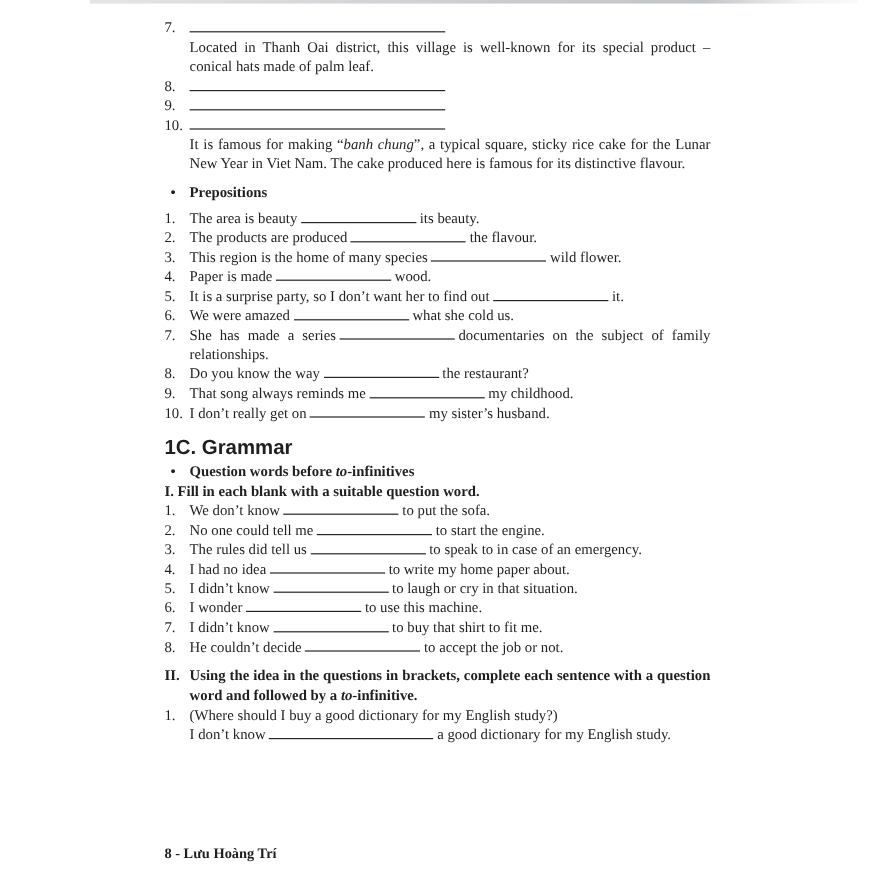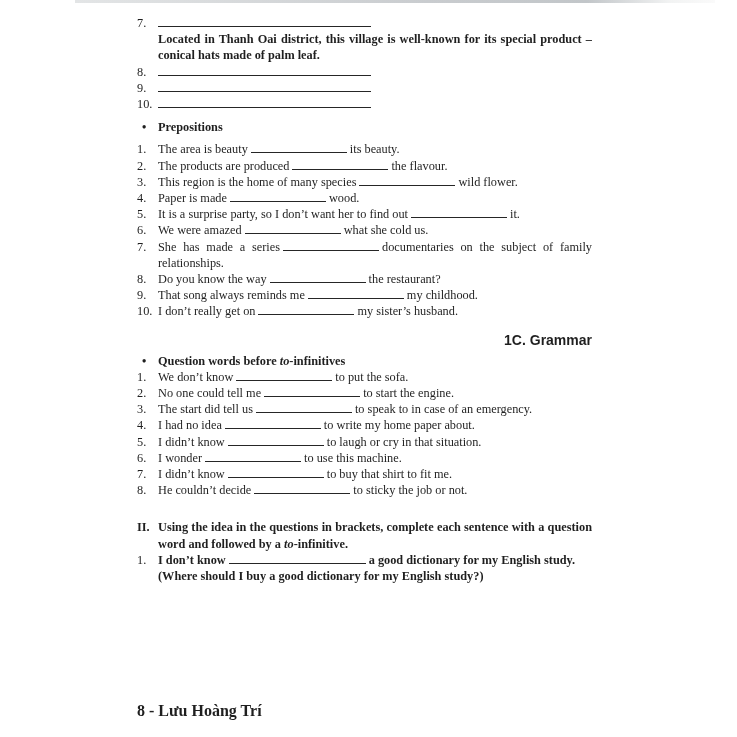--- a/index.html
+++ b/index.html
@@ -21,47 +21,46 @@
     position:absolute;top:15px;left:0;
     width:737px;
     padding-left:137px;padding-right:145px;
   }
   .row{display:flex;line-height:16.2px;}
   .num{flex:0 0 21px;}
   .body{flex:1 1 auto;min-width:0;}
   .just{text-align:justify;}
   .nowrap{white-space:nowrap;}
   .bold{font-weight:bold;}
-  .line{line-height:16.2px;font-weight:bold;}
+  .line{line-height:16.2px;}
   .blank{
     display:inline-block;
     border-bottom:1.2px solid #262626;
     height:12px;
     margin:0 3px;
     vertical-align:baseline;
   }
   .blank-top{width:213px;margin:0;}
   .blank-std{width:96px;}
   .blank-wide{width:137px;}
   .gap-preps{margin-top:7px;}
   .gap-list{margin-top:6px;}
   .sans-heading{
     font-family:"Liberation Sans", sans-serif;
     font-weight:bold;
-    font-size:14px;
+    font-size:17px;
     line-height:17px;
     margin-top:12px;
-    text-align:right;
   }
   .gap-topic{margin-top:4px;}
-  .gap-ex2{margin-top:21px;}
+  .gap-ex2{margin-top:8px;}
   .bullet-num{padding-left:5px;}
   .footer{
     position:absolute;left:137px;top:703px;
-    font-weight:bold;font-size:16px;line-height:16px;
+    font-weight:bold;font-size:12px;line-height:16px;
   }
 </style>
 </head>
 <body>
 
 <div>
   <div class="scan-strip"></div>
 
   <div class="content">
 
@@ -84,20 +83,21 @@
       <span class="num">9.</span>
       <div class="body">
         <div class="line"><span class="blank blank-top"></span></div>
       </div>
     </div>
 
     <div class="row">
       <span class="num">10.</span>
       <div class="body">
         <div class="line"><span class="blank blank-top"></span></div>
+        <div class="just line"><span>It is famous for making “</span><i>banh chung</i><span>”, a typical square, sticky rice cake for the Lunar New Year in Viet Nam. The cake produced here is famous for its distinctive flavour.</span></div>
       </div>
     </div>
 
     <div class="row bold gap-preps">
       <span class="num bullet-num">•</span>
       <div class="body">Prepositions</div>
     </div>
 
     <div class="gap-list">
       <div class="row">
@@ -141,64 +141,65 @@
         <div class="body nowrap"><span>I don’t really get on</span><span class="blank blank-std"></span><span>my sister’s husband.</span></div>
       </div>
     </div>
 
     <div class="sans-heading">1C. Grammar</div>
 
     <div class="row bold gap-topic">
       <span class="num bullet-num">•</span>
       <div class="body"><span>Question words before </span><i>to</i><span>-infinitives</span></div>
     </div>
+    <div class="bold nowrap line">I. Fill in each blank with a suitable question word.</div>
 
     <div>
       <div class="row">
         <span class="num">1.</span>
         <div class="body nowrap"><span>We don’t know</span><span class="blank blank-std"></span><span>to put the sofa.</span></div>
       </div>
       <div class="row">
         <span class="num">2.</span>
         <div class="body nowrap"><span>No one could tell me</span><span class="blank blank-std"></span><span>to start the engine.</span></div>
       </div>
       <div class="row">
         <span class="num">3.</span>
-        <div class="body nowrap"><span>The start did tell us</span><span class="blank blank-std"></span><span>to speak to in case of an emergency.</span></div>
+        <div class="body nowrap"><span>The rules did tell us</span><span class="blank blank-std"></span><span>to speak to in case of an emergency.</span></div>
       </div>
       <div class="row">
         <span class="num">4.</span>
         <div class="body nowrap"><span>I had no idea</span><span class="blank blank-std"></span><span>to write my home paper about.</span></div>
       </div>
       <div class="row">
         <span class="num">5.</span>
         <div class="body nowrap"><span>I didn’t know</span><span class="blank blank-std"></span><span>to laugh or cry in that situation.</span></div>
       </div>
       <div class="row">
         <span class="num">6.</span>
         <div class="body nowrap"><span>I wonder</span><span class="blank blank-std"></span><span>to use this machine.</span></div>
       </div>
       <div class="row">
         <span class="num">7.</span>
         <div class="body nowrap"><span>I didn’t know</span><span class="blank blank-std"></span><span>to buy that shirt to fit me.</span></div>
       </div>
       <div class="row">
         <span class="num">8.</span>
-        <div class="body nowrap"><span>He couldn’t decide</span><span class="blank blank-std"></span><span>to sticky the job or not.</span></div>
+        <div class="body nowrap"><span>He couldn’t decide</span><span class="blank blank-std"></span><span>to accept the job or not.</span></div>
       </div>
     </div>
 
     <div class="row bold gap-ex2">
       <span class="num">II.</span>
       <div class="body just"><span>Using the idea in the questions in brackets, complete each sentence with a question word and followed by a </span><i>to</i><span>-infinitive.</span></div>
     </div>
     <div class="row">
       <span class="num">1.</span>
       <div class="body">
+        <div class="nowrap line">(Where should I buy a good dictionary for my English study?)</div>
         <div class="nowrap line"><span>I don’t know</span><span class="blank blank-wide"></span><span>a good dictionary for my English study.</span></div>
-        <div class="nowrap line">(Where should I buy a good dictionary for my English study?)</div>
       </div>
     </div>
 
   </div>
 
   <div class="footer">8 - Lưu Hoàng Trí</div>
 </div>
 
 </body></html>

